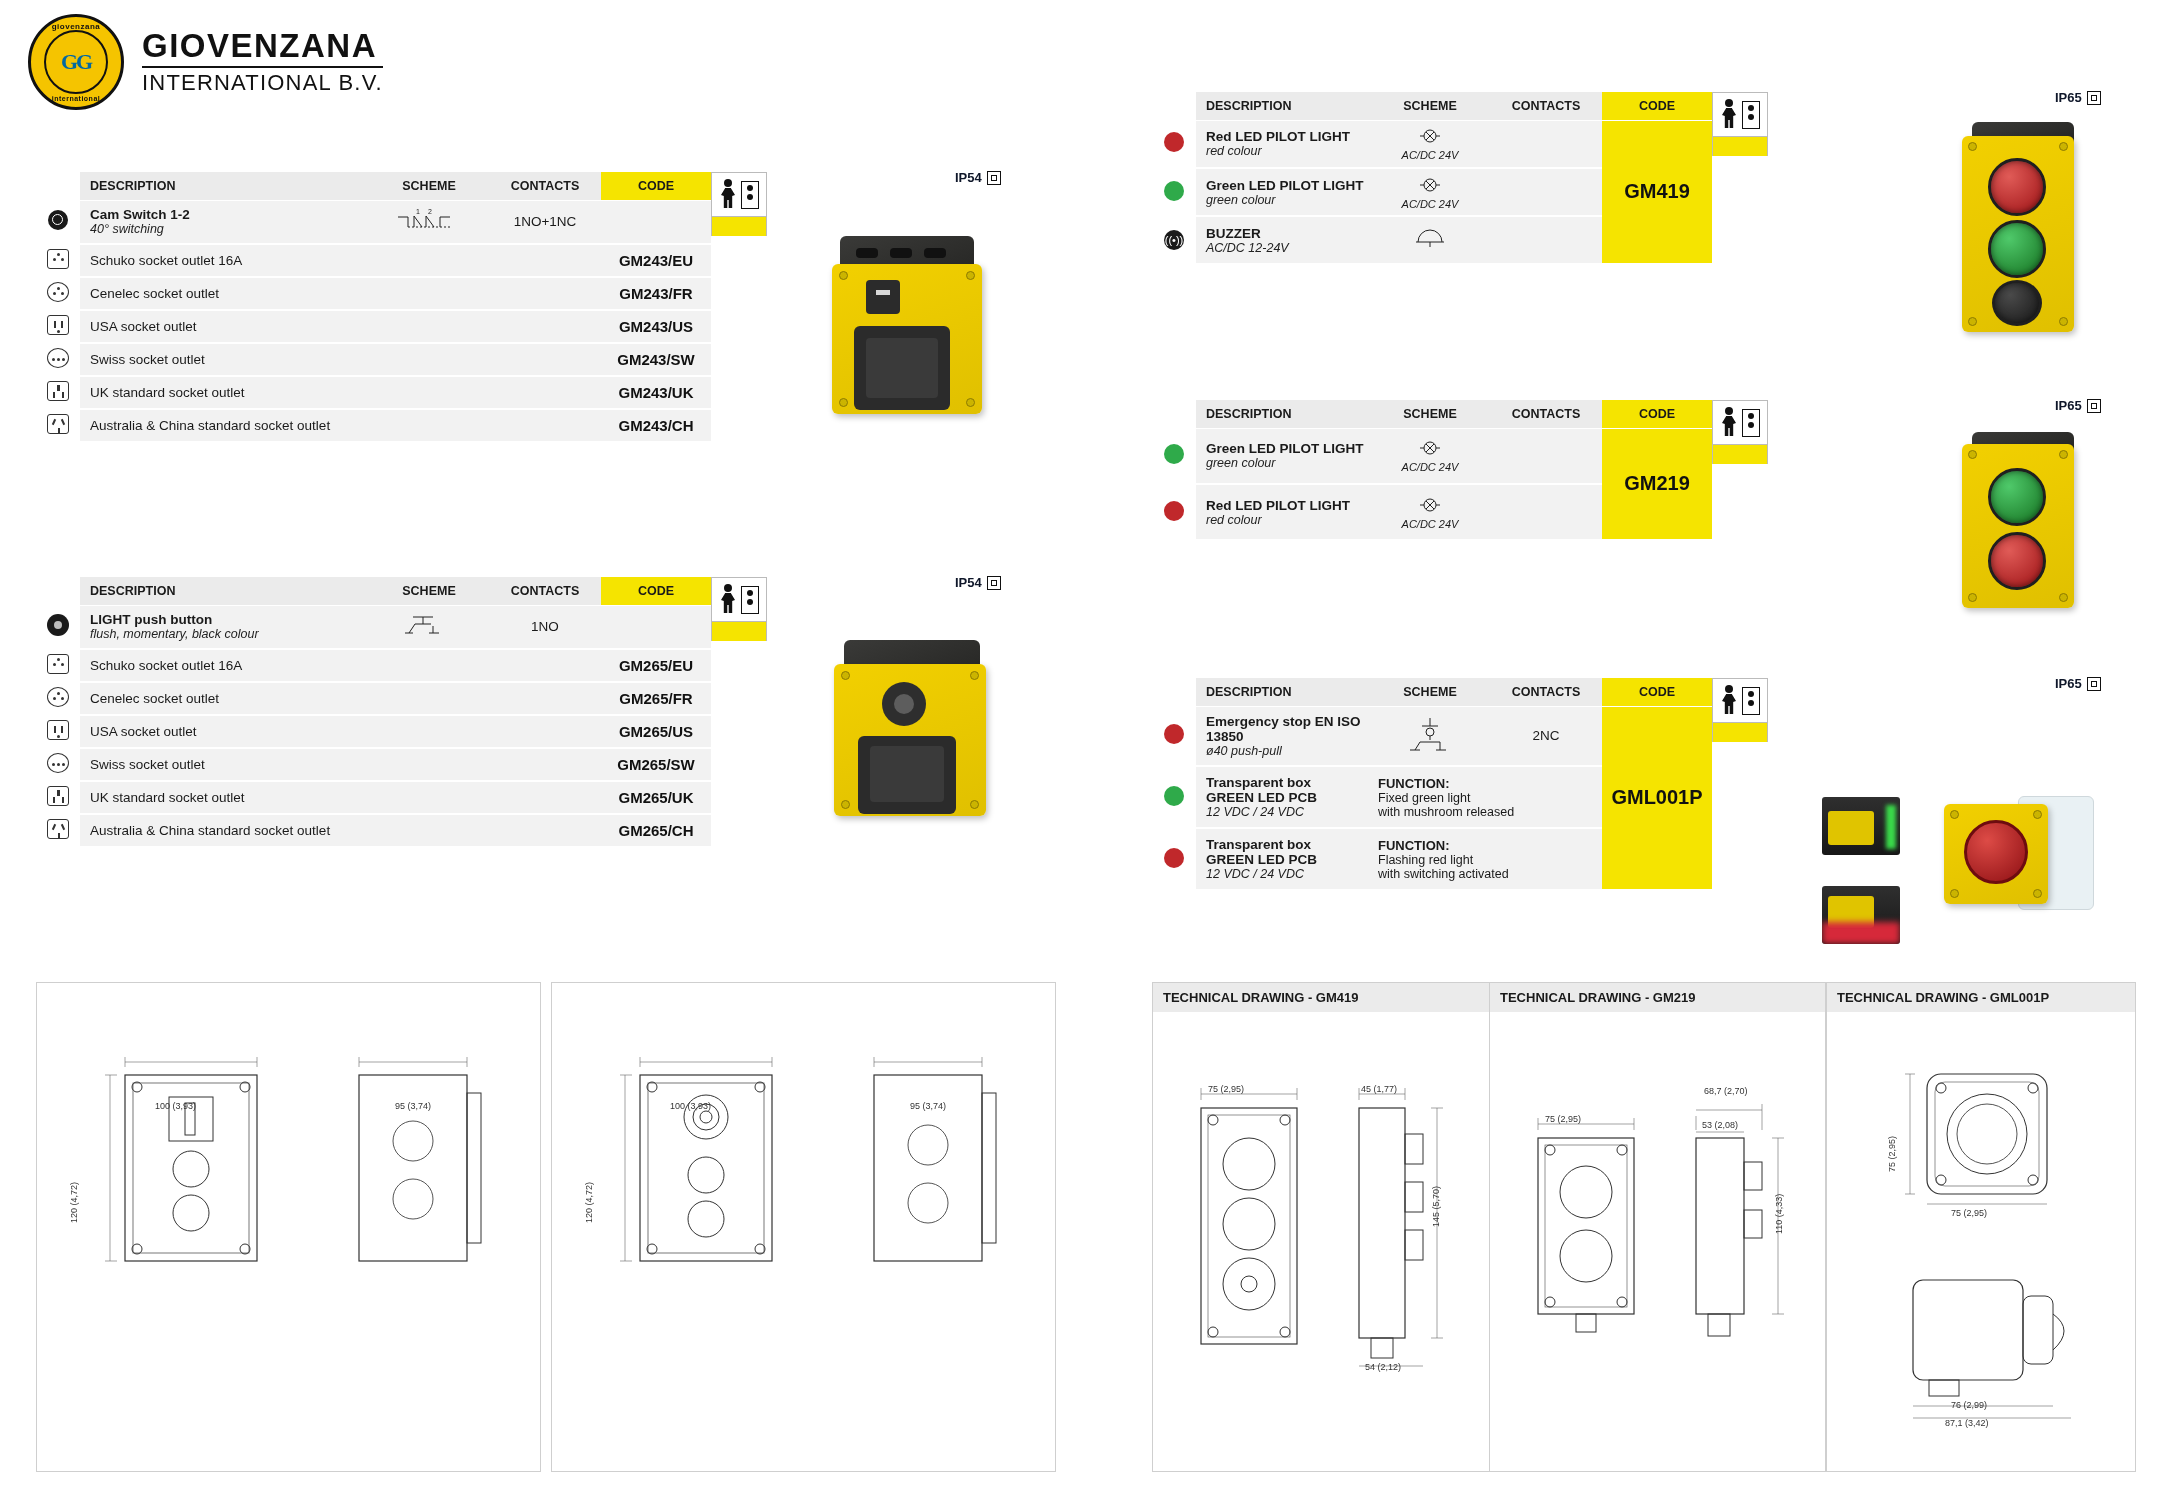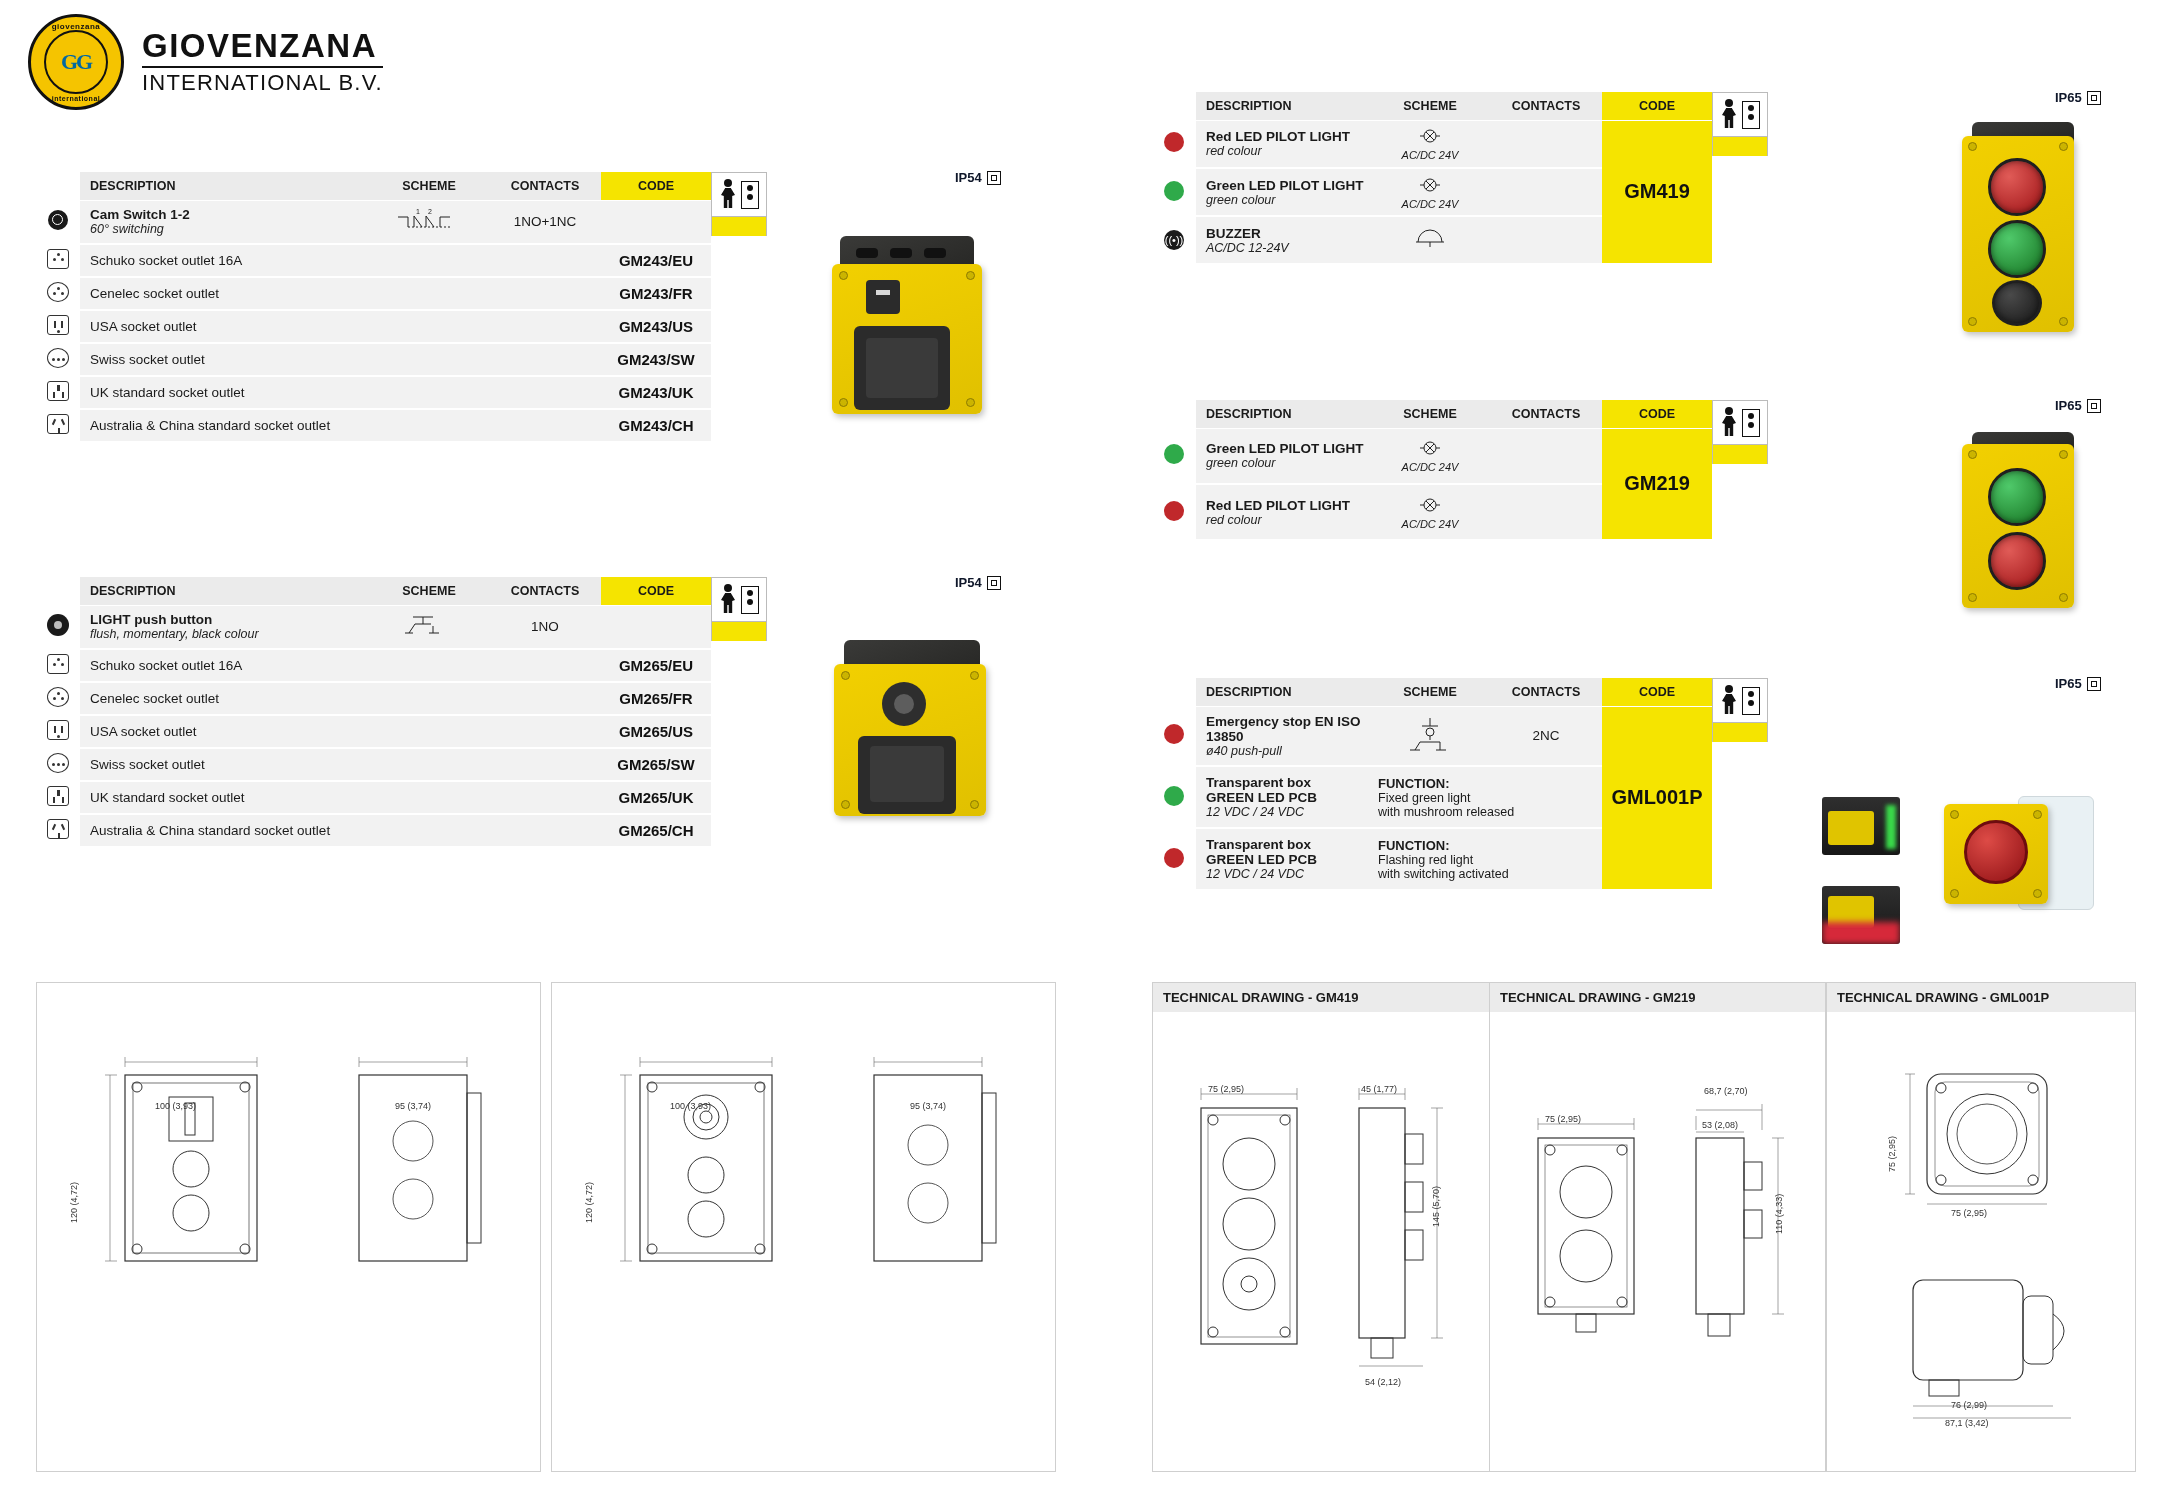--- a/index.html
+++ b/index.html
@@ -122,21 +122,21 @@
         <td class="c-code">CODE</td>
       </tr>
       <tr class="row" style="height:44px;">
         <td class="c-bullet" style="text-align:center;">
           <span class="dot dot-black" style="position:relative;">
             <span style="position:absolute;left:4px;top:4px;width:11px;height:11px;border-radius:50%;background:#1a1a1a;border:1px solid #fff;display:block;"></span>
           </span>
         </td>
         <td class="c-desc">
           <div class="desc-main">Cam Switch 1-2</div>
-          <div class="desc-sub">60° switching</div>
+          <div class="desc-sub">40° switching</div>
         </td>
         <td class="c-scheme">
           <svg width="74" height="30" viewBox="0 0 74 30">
             <text x="24" y="9" font-size="7" fill="#222">1</text>
             <text x="36" y="9" font-size="7" fill="#222">2</text>
             <line x1="6" y1="12" x2="16" y2="12" stroke="#222" stroke-width="1"></line>
             <line x1="16" y1="12" x2="16" y2="22" stroke="#222" stroke-width="1"></line>
             <line x1="22" y1="11" x2="30" y2="22" stroke="#222" stroke-width="1"></line>
             <line x1="22" y1="22" x2="22" y2="11" stroke="#222" stroke-width="1"></line>
             <line x1="34" y1="11" x2="42" y2="22" stroke="#222" stroke-width="1"></line>
@@ -752,21 +752,21 @@
         <line x1="24" y1="22" x2="24" y2="10" stroke="#666" stroke-width="0.6"></line>
         <line x1="70" y1="22" x2="70" y2="10" stroke="#666" stroke-width="0.6"></line>
         <line x1="24" y1="16" x2="70" y2="16" stroke="#666" stroke-width="0.6"></line>
         <line x1="96" y1="30" x2="108" y2="30" stroke="#666" stroke-width="0.6"></line>
         <line x1="96" y1="260" x2="108" y2="260" stroke="#666" stroke-width="0.6"></line>
         <line x1="102" y1="30" x2="102" y2="260" stroke="#666" stroke-width="0.6"></line>
         <line x1="24" y1="288" x2="88" y2="288" stroke="#666" stroke-width="0.6"></line>
       </svg>
       <div class="dim" style="left:208px; top:72px;">45 (1,77)</div>
       <div class="dim" style="left:278px; top:215px; transform:rotate(-90deg); transform-origin:left top;">145 (5,70)</div>
-      <div class="dim" style="left:212px; top:365px;">54 (2,12)</div>
+      <div class="dim" style="left:212px; top:350px;">54 (2,12)</div>
     </div>
   </div>
 
   <div class="td" style="left:1489px; top:982px; width:337px; height:490px;">
     <div class="td-hdr">TECHNICAL DRAWING - GM219</div>
     <div class="td-body" style="height:452px;">
       <svg class="sv" style="left:24px; top:96px;" width="150" height="260" viewBox="0 0 150 260">
         <rect x="24" y="30" width="96" height="176" fill="none" stroke="#333" stroke-width="1.2"></rect>
         <rect x="31" y="37" width="82" height="162" fill="none" stroke="#666" stroke-width="0.7"></rect>
         <circle cx="36" cy="42" r="5" fill="none" stroke="#333"></circle>

